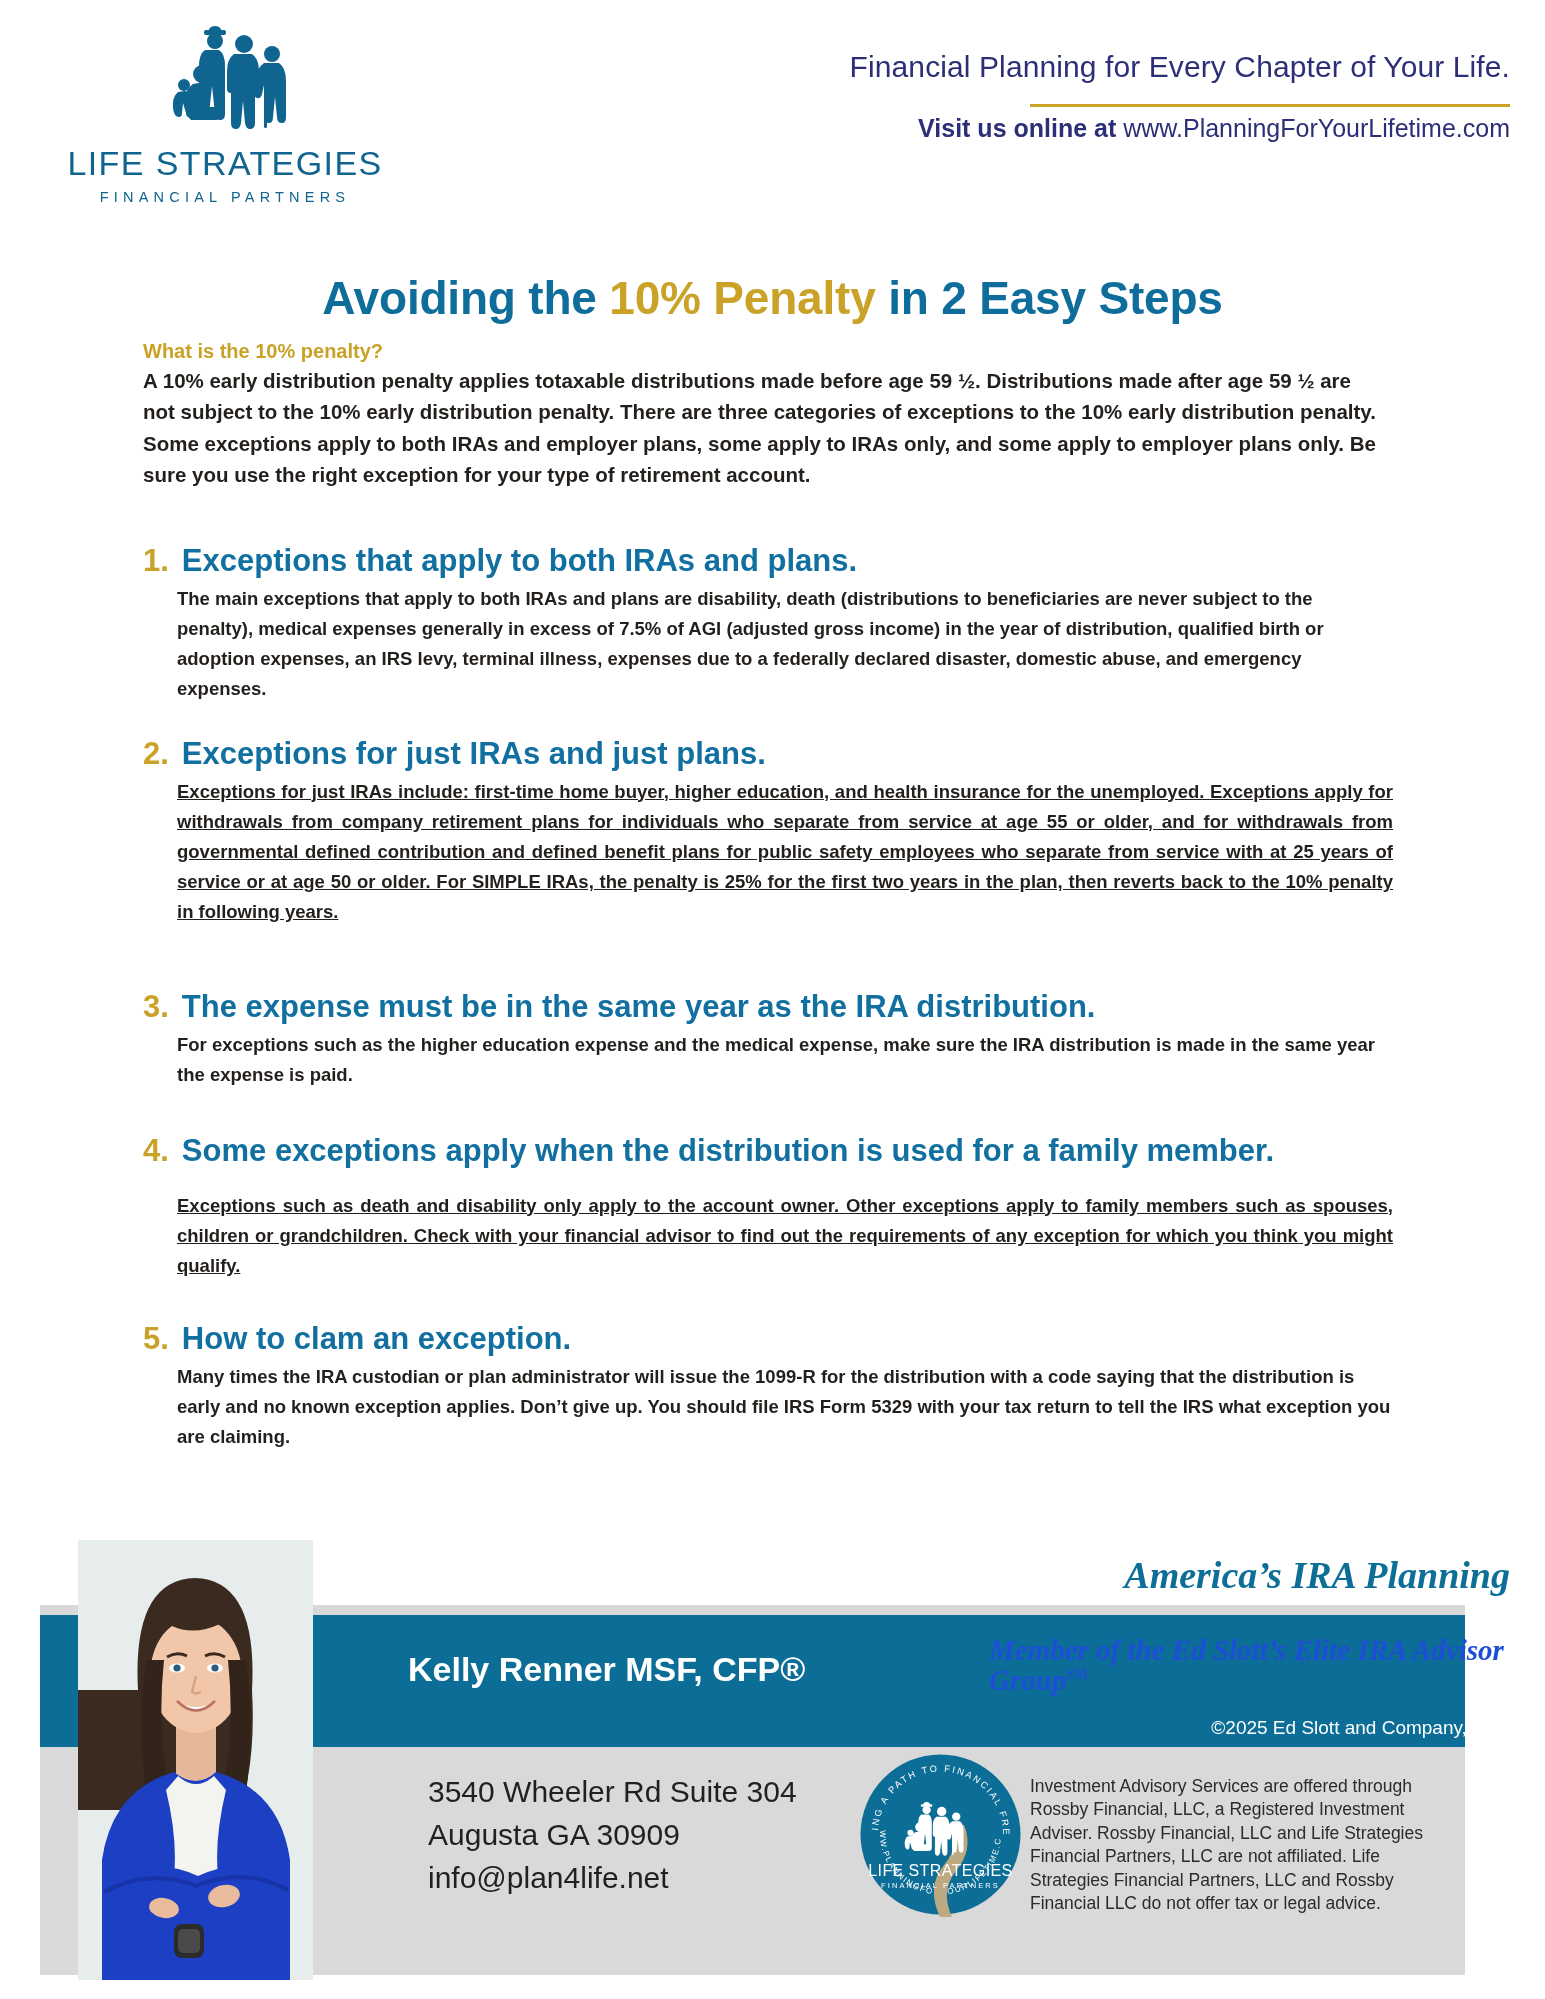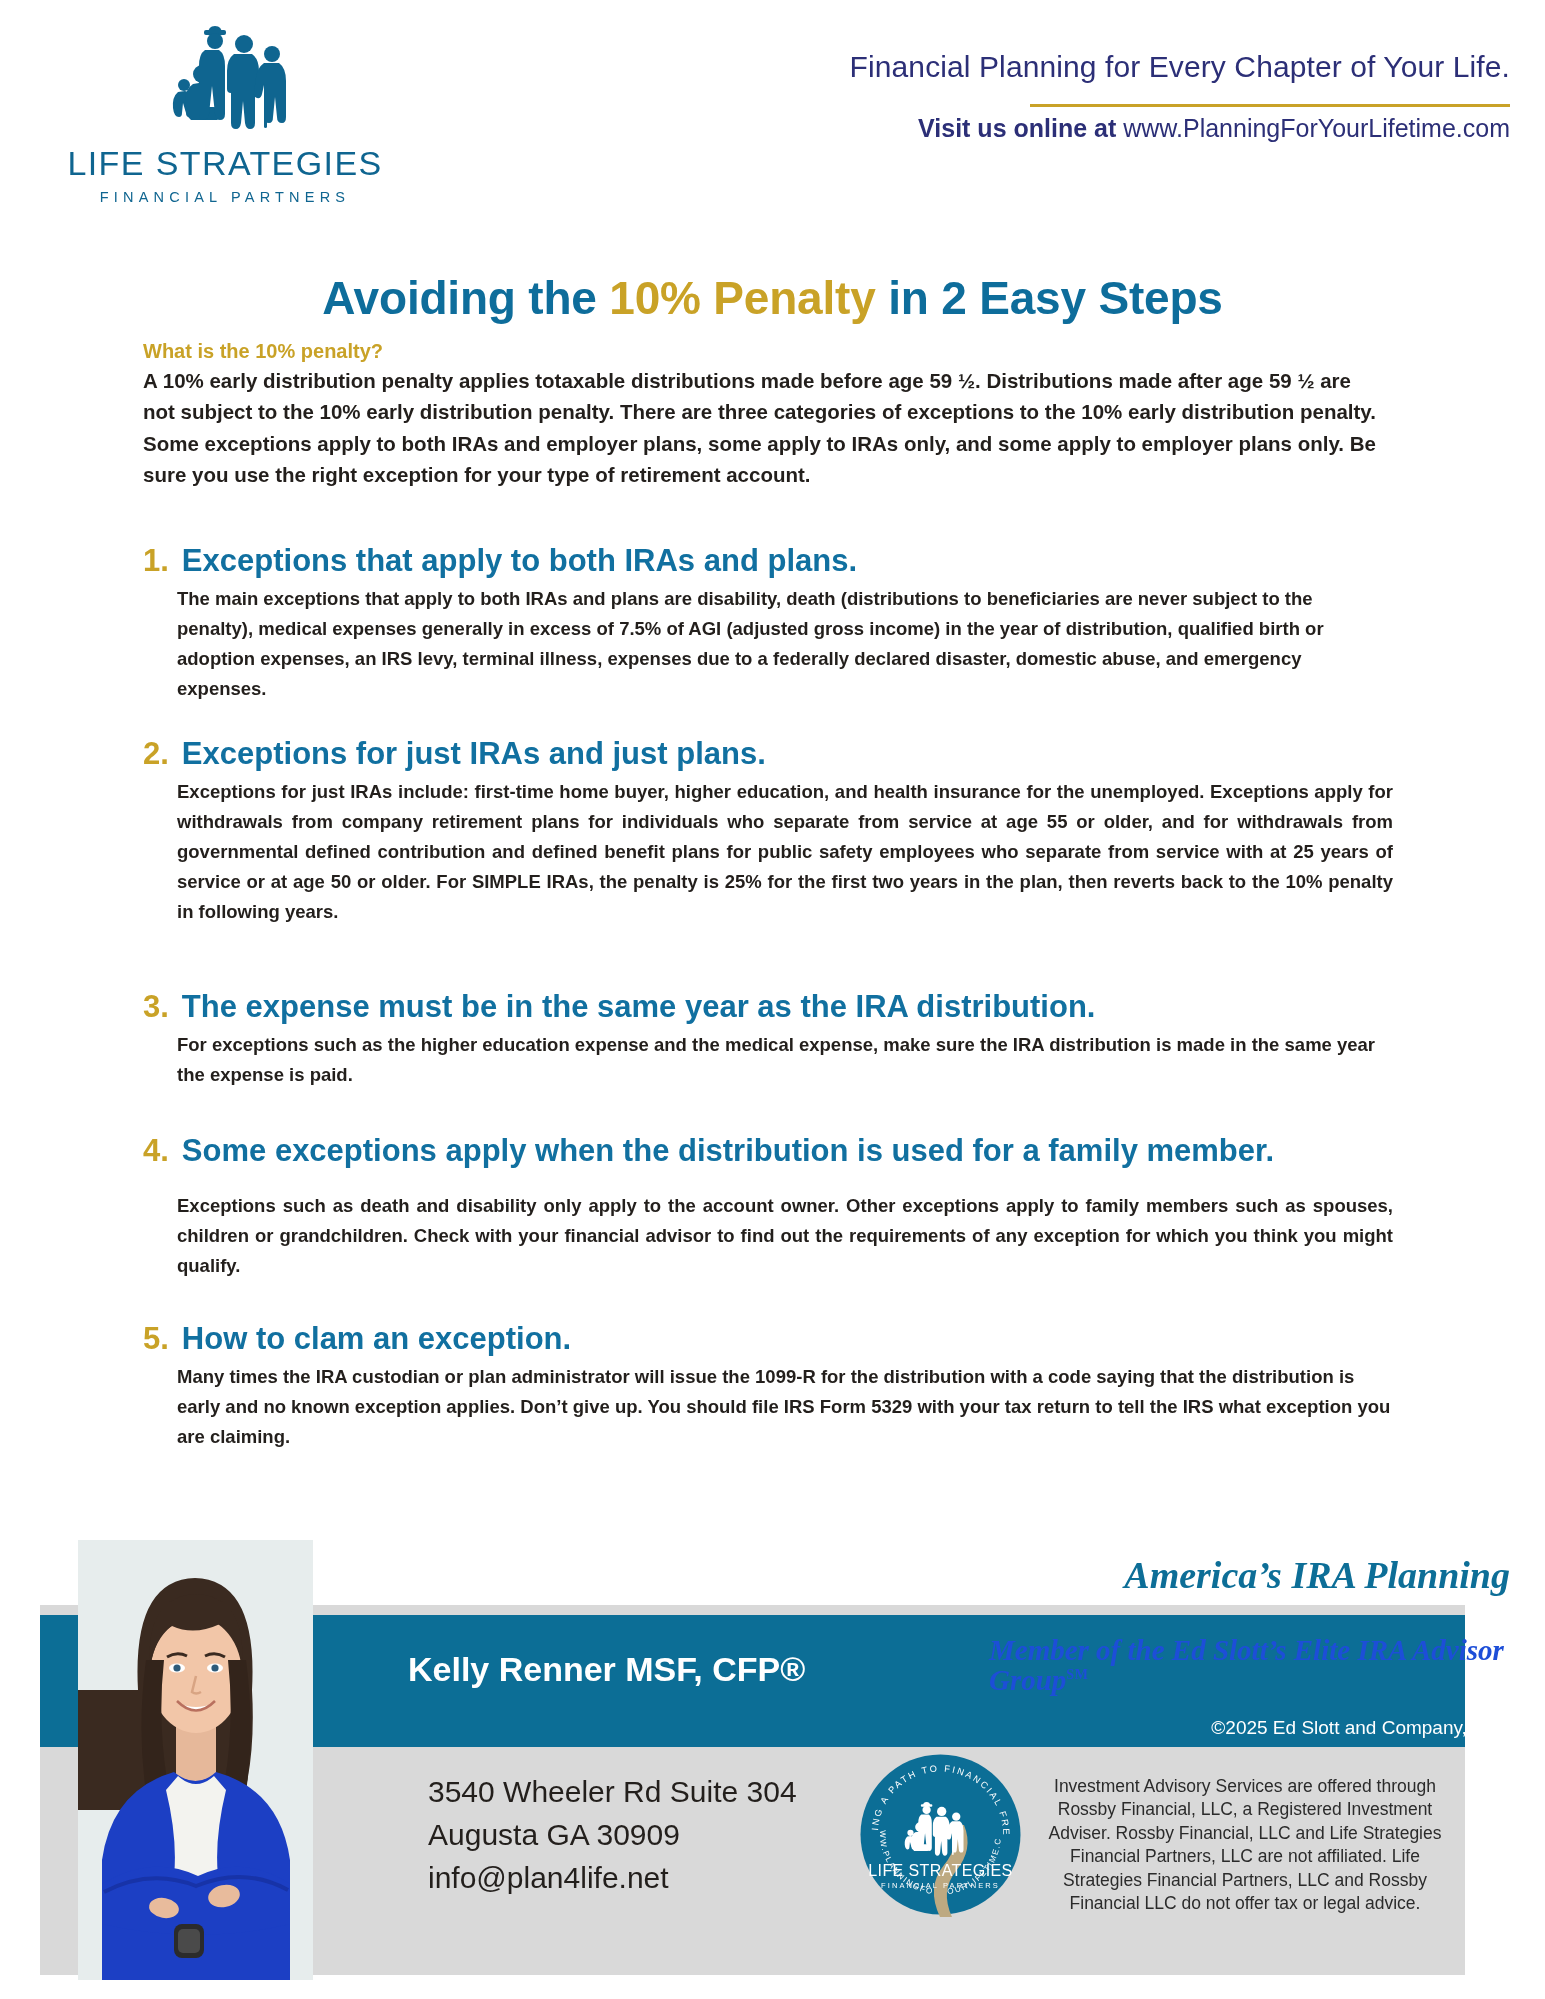--- a/index.html
+++ b/index.html
@@ -65,21 +65,21 @@
   }
   .step-title{
     font-size:31px;font-weight:700;color:#1170a0;line-height:1.15;
     font-family:"Liberation Sans",sans-serif;
   }
   .step-body{
     font-size:18.5px;font-weight:700;color:#231f1c;line-height:1.63;
     margin-left:34px;margin-top:5px;
     font-family:"Liberation Sans",sans-serif;
   }
-  .step-body.just{text-align:justify;}
+  .step-body.just{text-align:justify;text-decoration:underline;}
 
   .s1{margin-top:0;}
   .s2{margin-top:31px;}
   .s3{margin-top:62px;}
   .s4{margin-top:42px;}
   .s4 .step-body{margin-top:22px;}
   .s5{margin-top:40px;}
 
   
   .footer{position:absolute;left:0;top:1520px;width:1545px;height:479px;}
@@ -106,21 +106,21 @@
     font-size:29px;font-style:italic;font-weight:700;color:#1d4ed8;line-height:1.03;
     font-family:"Liberation Serif",serif;
   }
   .f-member .sm{font-size:14px;font-style:normal;vertical-align:super;letter-spacing:.5px;}
   .f-copy{
     position:absolute;right:38px;top:197px;font-size:19px;color:#ffffff;
     font-family:"Liberation Sans",sans-serif;
   }
   .f-disc{
     position:absolute;left:1030px;top:1775px;width:430px;font-size:17.5px;color:#2b2b2b;
-    line-height:1.34;font-family:"Liberation Sans",sans-serif;text-align:center;
+    line-height:1.34;font-family:"Liberation Sans",sans-serif;
   }
   .seal{position:absolute;left:858px;top:1752px;width:165px;height:165px;}
 </style>
 </head>
 <body>
 
 <div class="page">
 
   <div class="header">
 

